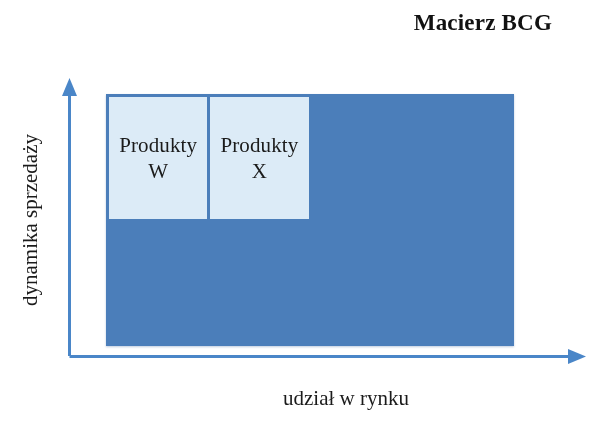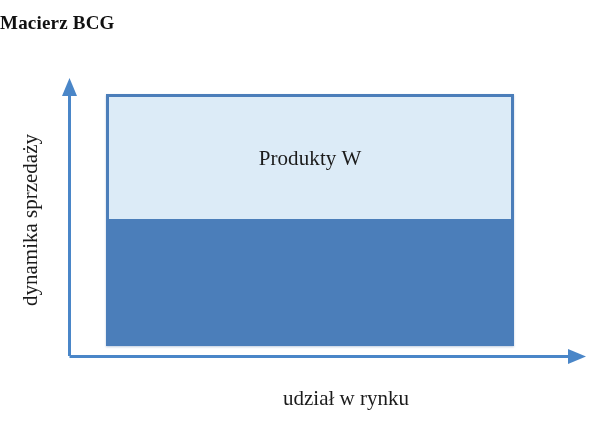--- a/index.html
+++ b/index.html
@@ -23,24 +23,24 @@
     width: 610px;
     height: 426px;
   }
 
   
   #chart-title {
     position: absolute;
     left: 0;
     top: 9px;
     width: 552px;
-    text-align: left;
+    text-align: right;
     font-family: "Liberation Serif", "DejaVu Serif", serif;
     font-weight: bold;
-    font-size: 19px;
+    font-size: 23px;
     line-height: 28px;
     letter-spacing: 0.2px;
     color: #111111;
   }
 
   
   #axes-layer {
     position: absolute;
     left: 0;
     top: 0;
@@ -51,21 +51,21 @@
 
   
   #matrix-grid {
     position: absolute;
     left: 106px;
     top: 94px;
     width: 408px;
     height: 252px;
     box-sizing: border-box;
     display: grid;
-    grid-template-columns: 1fr;
+    grid-template-columns: 1fr 1fr 1fr 1fr;
     grid-template-rows: 1fr 1fr;
     background: #4b7eba;
     gap: 3px;
     padding: 3px;
     box-shadow: 0 1px 2px rgba(70,110,160,0.35);
   }
   .matrix-cell {
     background: #dcebf7;
     display: flex;
     align-items: center;
@@ -121,19 +121,22 @@
     <g>
       <line x1="69.5" y1="356.5" x2="572" y2="356.5" stroke="#4a86c8" stroke-width="3"></line>
       <polygon points="586,356.5 568,349 568,364" fill="#4a86c8"></polygon>
     </g>
   </svg>
 
   <div id="matrix-grid">
     <div class="matrix-cell">
       <span>Produkty W</span>
     </div>
+    <div class="matrix-cell">
+      <span>Produkty X</span>
+    </div>
   </div>
 
   <div id="y-axis-label">dynamika sprzedaży</div>
 
   <div id="x-axis-label">udział w rynku</div>
 
 </div>
 
 </body></html>

